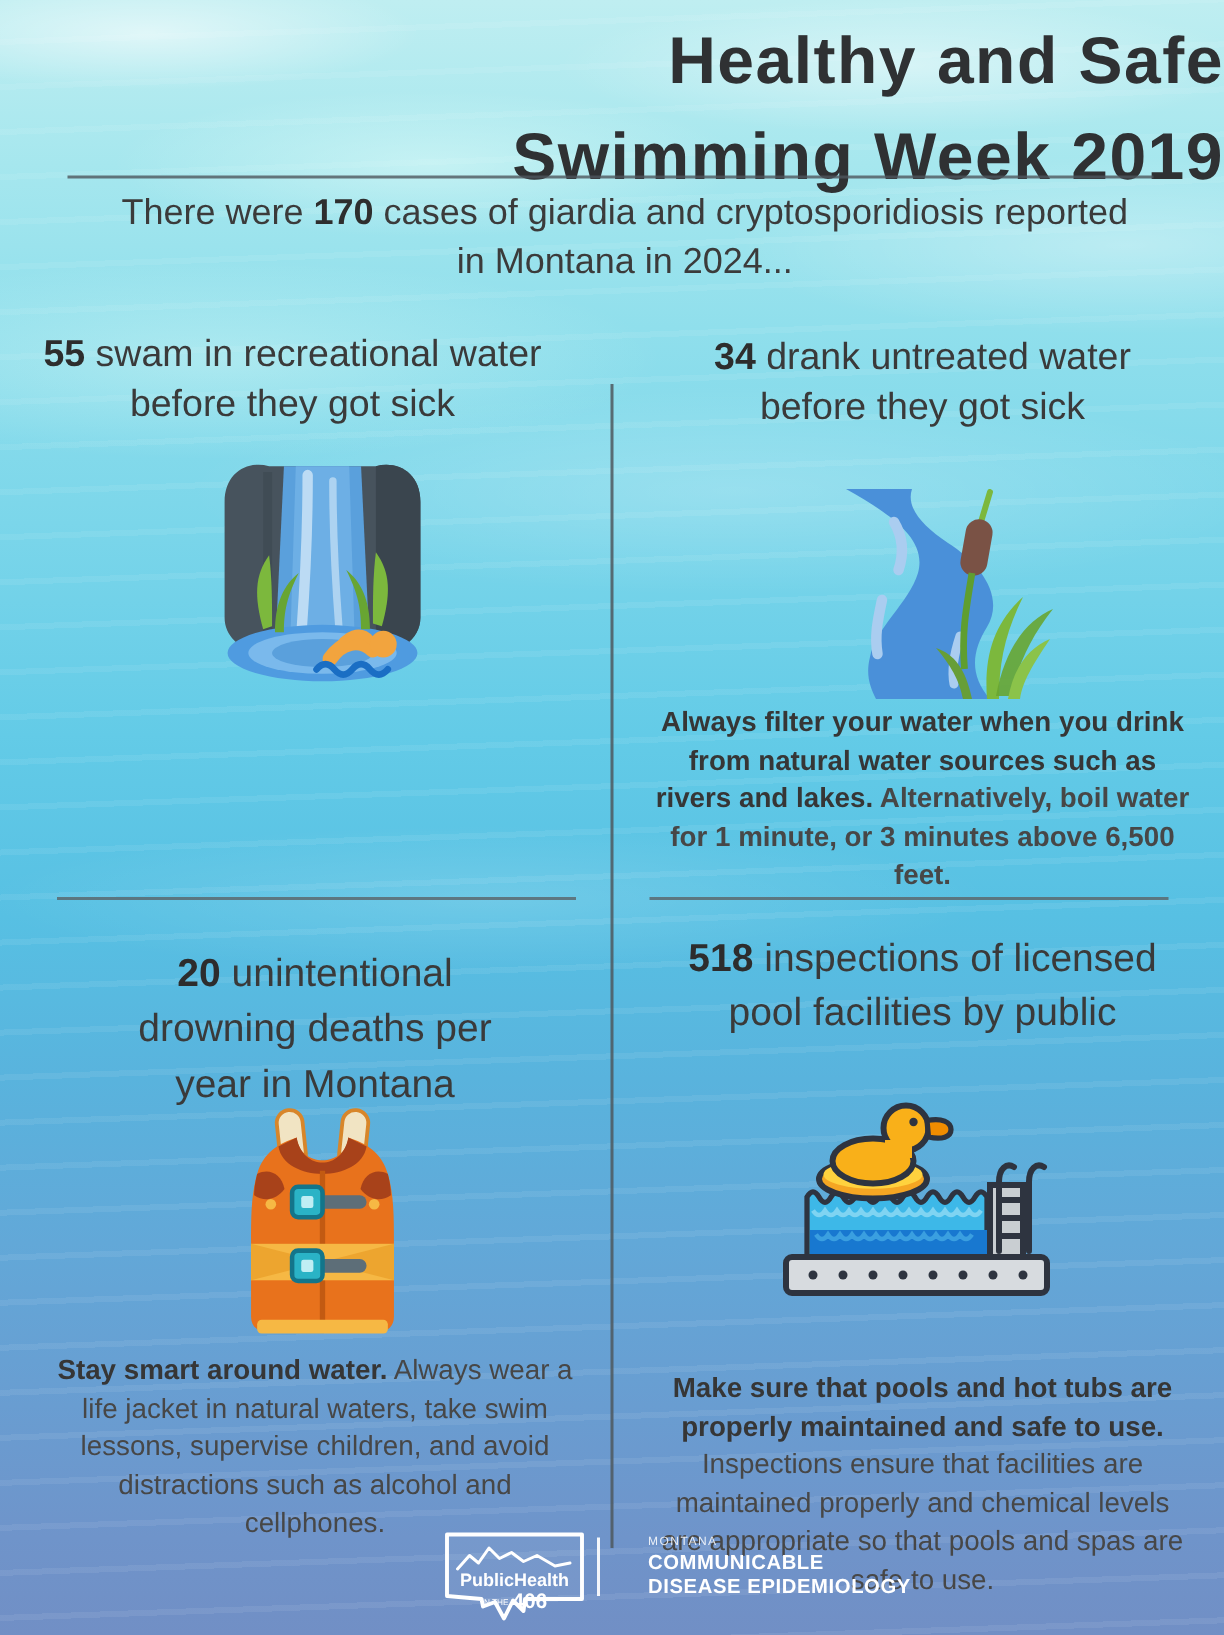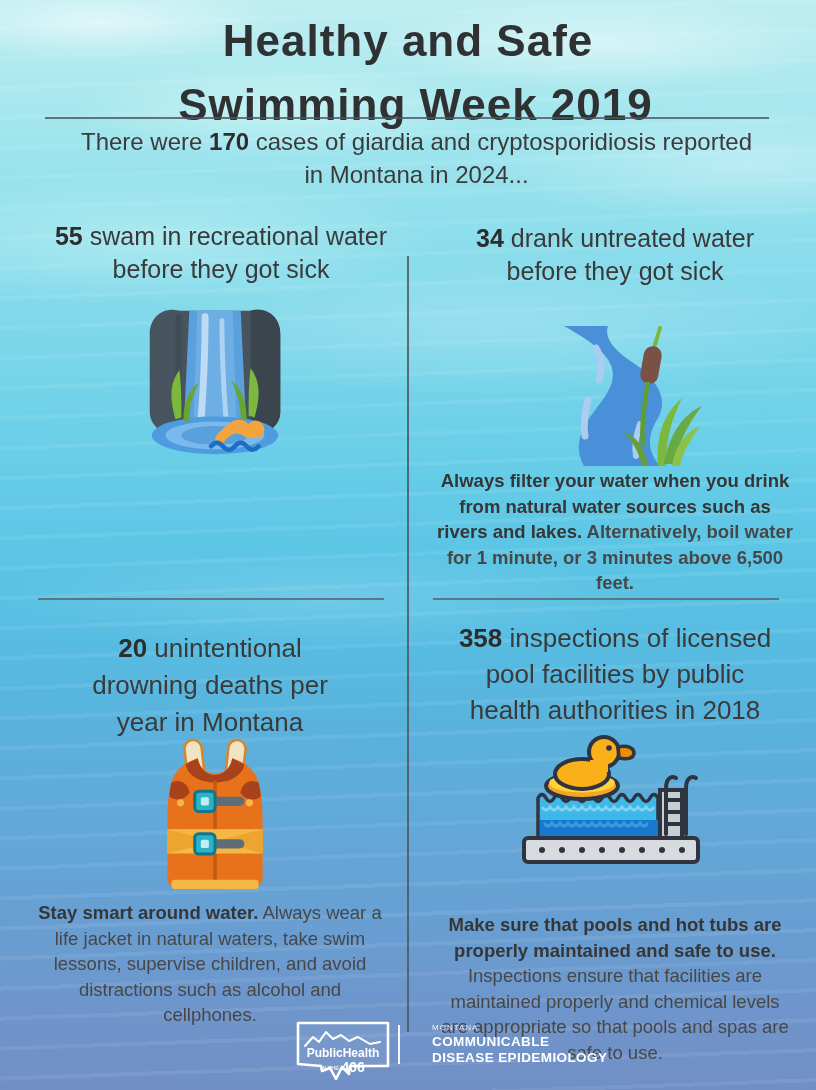--- a/index.html
+++ b/index.html
@@ -13,21 +13,21 @@
       radial-gradient(ellipse 380px 85px at 92% 15%, rgba(255,255,255,.32), rgba(255,255,255,0) 70%),
       radial-gradient(ellipse 420px 95px at 18% 22%, rgba(225,252,247,.38), rgba(255,255,255,0) 70%),
       radial-gradient(ellipse 520px 100px at 60% 30%, rgba(255,255,255,.20), rgba(255,255,255,0) 70%),
       radial-gradient(ellipse 480px 70px at 40% 55%, rgba(255,255,255,.14), rgba(255,255,255,0) 70%),
       repeating-linear-gradient(178deg, rgba(255,255,255,0) 0 26px, rgba(255,255,255,.07) 26px 30px),
       linear-gradient(180deg,#bfeef1 0%,#a6e7ee 10%,#90dfec 20%,#7bd6ea 32%,#63cbe7 45%,#57c0e3 56%,#59b3dd 66%,#62a8d8 76%,#699dd1 86%,#6f94ca 94%,#718fc5 100%);
   }
   .abs{position:absolute;}
   .nowrap{white-space:nowrap;}
   
-  .title-line{left:0;right:0;text-align:center;font-weight:bold;font-size:44px;color:#2f3133;letter-spacing:1px;}
+  .title-line{left:0;right:0;text-align:right;font-weight:bold;font-size:44px;color:#2f3133;letter-spacing:1px;}
   .title-rule{left:45px;top:117px;width:724px;height:2px;background:#4e565c;opacity:.8;}
   .sub-line{left:0;right:0;text-align:center;font-size:24px;color:#3b3b3b;padding-left:17px;}
   .sub-line b{color:#2e2e2e;}
   
   .qhead{color:#3a3a3a;text-align:center;}
   .qhead .ql{white-space:nowrap;}
   .qhead b{color:#2d2d2d;}
   .qh-top{font-size:25px;line-height:33px;}
   .qh-bot{font-size:26px;line-height:37px;}
   
@@ -52,21 +52,21 @@
   <div class="abs title-line" style="top:80px;margin-left:15px;">Swimming Week 2019</div>
   <div class="abs title-rule"></div>
 
   <div class="abs sub-line nowrap" style="top:128px;"><span>There were </span><b>170</b><span> cases of giardia and cryptosporidiosis reported</span></div>
   <div class="abs sub-line" style="top:161px;">in Montana in 2024...</div>
 
   <div class="abs vdiv"></div>
   <div class="abs hdiv" style="left:38px;"></div>
   <div class="abs hdiv" style="left:433px;"></div>
 
-  <div class="abs qhead qh-top" style="left:26px;top:220px;width:390px;">
+  <div class="abs qhead qh-top" style="left:0;top:220px;width:390px;">
     <div class="ql"><b>55</b><span> swam in recreational water</span></div>
     <div class="ql">before they got sick</div>
   </div>
 
   <svg class="abs" style="left:126px;top:294px;" width="178" height="170" viewBox="0 0 180 170">
     <path d="M24,40 C24,20 40,12 54,16 L126,16 C140,12 156,20 156,40 L156,118 C156,134 140,142 126,144 L54,144 C40,142 24,134 24,118 Z" fill="#47535d"></path>
     <path d="M126,16 C140,12 156,20 156,40 L156,118 C156,134 140,142 126,144 Z" fill="#3a454e"></path>
     <rect x="50" y="20" width="6" height="120" fill="#3a454e" opacity="0.5"></rect>
     <path d="M64,16 L116,16 L122,142 L58,142 Z" fill="#5aa0dc"></path>
     <path d="M72,16 L108,16 L112,142 L68,142 Z" fill="#6fb0e6" opacity="0.9"></path>
@@ -131,23 +131,22 @@
     <rect x="39" y="52.5" width="20" height="20" rx="4" fill="#2ab3c6" stroke="#13758a" stroke-width="3"></rect>
     <rect x="45" y="58.5" width="8" height="8" rx="1.5" fill="#bfeef4"></rect>
     <rect x="50" y="100" width="38" height="9" rx="4.5" fill="#5d6e78"></rect>
     <rect x="39" y="94.5" width="20" height="20" rx="4" fill="#2ab3c6" stroke="#13758a" stroke-width="3"></rect>
     <rect x="45" y="100.5" width="8" height="8" rx="1.5" fill="#bfeef4"></rect>
   </svg>
 
   <p class="abs qbody" style="left:30px;top:900px;width:360px;"><b>Stay smart around water.</b> <span>Always wear a life jacket in natural waters, take swim lessons, supervise children, and avoid distractions such as alcohol and cellphones.</span></p>
 
   <div class="abs qhead qh-bot" style="left:425px;top:620px;width:380px;line-height:36px;">
-    <div class="ql"><b>358</b><span> inspections of licensed</span></div>
+    <div class="ql"><b>518</b><span> inspections of licensed</span></div>
     <div class="ql">pool facilities by public</div>
-    <div class="ql">health authorities in 2018</div>
   </div>
 
   <svg class="abs" style="left:520px;top:734px;" width="182" height="134" viewBox="0 0 182 134">
     <rect x="140" y="56" width="22" height="48" fill="#c9ced2" stroke="#2e3440" stroke-width="4"></rect>
     <path d="M18,64 q4,-7 8,0 q4,7 8,0 q4,-7 8,0 q4,7 8,0 q4,-7 8,0 q4,7 8,0 q4,-7 8,0 q4,7 8,0 q4,-7 8,0 q4,7 8,0 q4,-7 8,0 q4,7 8,0 q4,-7 8,0 q4,7 8,0 q4,-7 8,0 L138,104 L18,104 Z" fill="#3db8e8" stroke="#2e3440" stroke-width="3.5"></path>
     <path d="M22,76 q4,6 8,0 q4,6 8,0 q4,6 8,0 q4,6 8,0 q4,6 8,0 q4,6 8,0 q4,6 8,0 q4,6 8,0 q4,6 8,0 q4,6 8,0 q4,6 8,0 q4,6 8,0 q4,6 8,0 q4,6 8,0" transform="translate(0,-3)" stroke="#7fd4f2" stroke-width="3" fill="none"></path>
     <rect x="20" y="86" width="118" height="16" fill="#1878d0"></rect>
     <path d="M24,92 q4,6 8,0 q4,6 8,0 q4,6 8,0 q4,6 8,0 q4,6 8,0 q4,6 8,0 q4,6 8,0 q4,6 8,0 q4,6 8,0 q4,6 8,0 q4,6 8,0 q4,6 8,0 q4,6 8,0" transform="translate(0,-3)" stroke="#3a9fe0" stroke-width="3" fill="none"></path>
     <rect x="4" y="104" width="174" height="24" rx="4" fill="#d7dbdf" stroke="#2e3440" stroke-width="4"></rect>
     <circle cx="22" cy="116" r="3" fill="#2e3440"></circle>

